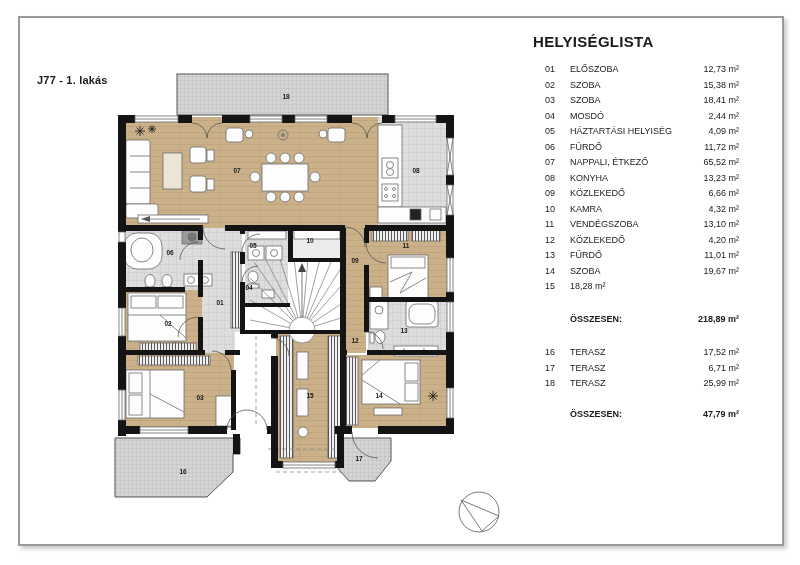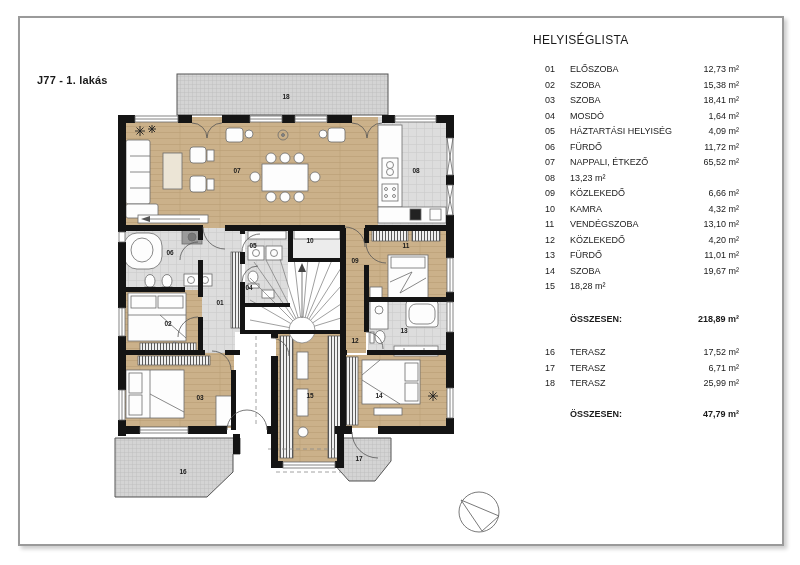--- a/index.html
+++ b/index.html
@@ -1,19 +1,19 @@
 <!DOCTYPE html>
 <html><head>
 <meta charset="utf-8">
 <style>
   html,body{margin:0;padding:0;background:#fff;}
   body{width:800px;height:565px;position:relative;font-family:"Liberation Sans",sans-serif;color:#1a1a1a;overflow:hidden;}
   .frame{position:absolute;left:18px;top:16px;width:762px;height:526px;border:2px solid #9a9a9a;box-shadow:3px 3px 4px rgba(0,0,0,.20);background:#fff;}
   .plan-title{position:absolute;left:37px;top:27px;font-size:11px;font-weight:bold;letter-spacing:.2px;margin-top:47px;}
-  .list-heading{position:absolute;left:533px;top:33px;font-size:12px;font-weight:normal;letter-spacing:.3px;}
+  .list-heading{position:absolute;left:533px;top:33px;font-size:15px;font-weight:bold;letter-spacing:.3px;}
   .room-list{position:absolute;left:545px;top:62px;width:194px;font-size:9px;}
   .row{display:flex;height:15.5px;line-height:15.5px;}
   .row .no{width:25px;}
   .row .nm{flex:1;white-space:nowrap;}
   .row .ar{white-space:nowrap;}
   .row.total{font-weight:bold;margin-top:17px;}
   .row.total2{font-weight:bold;margin-top:15.5px;}
   .gap-terraces{height:18px;}
   svg text{font-family:"Liberation Sans",sans-serif;}
   .plan-svg{position:absolute;left:0;top:0;}
@@ -393,21 +393,21 @@
 
       <div class="row">
         <span class="no">03</span>
         <span class="nm">SZOBA</span>
         <span class="ar">18,41 m²</span>
       </div>
 
       <div class="row">
         <span class="no">04</span>
         <span class="nm">MOSDÓ</span>
-        <span class="ar">1,64 m²</span>
+        <span class="ar">2,44 m²</span>
       </div>
 
       <div class="row">
         <span class="no">05</span>
         <span class="nm">HÁZTARTÁSI HELYISÉG</span>
         <span class="ar">4,09 m²</span>
       </div>
 
       <div class="row">
         <span class="no">06</span>
@@ -416,20 +416,21 @@
       </div>
 
       <div class="row">
         <span class="no">07</span>
         <span class="nm">NAPPALI, ÉTKEZŐ</span>
         <span class="ar">65,52 m²</span>
       </div>
 
       <div class="row">
         <span class="no">08</span>
+        <span class="nm">KONYHA</span>
         <span class="ar">13,23 m²</span>
       </div>
 
       <div class="row">
         <span class="no">09</span>
         <span class="nm">KÖZLEKEDŐ</span>
         <span class="ar">6,66 m²</span>
       </div>
 
       <div class="row">

